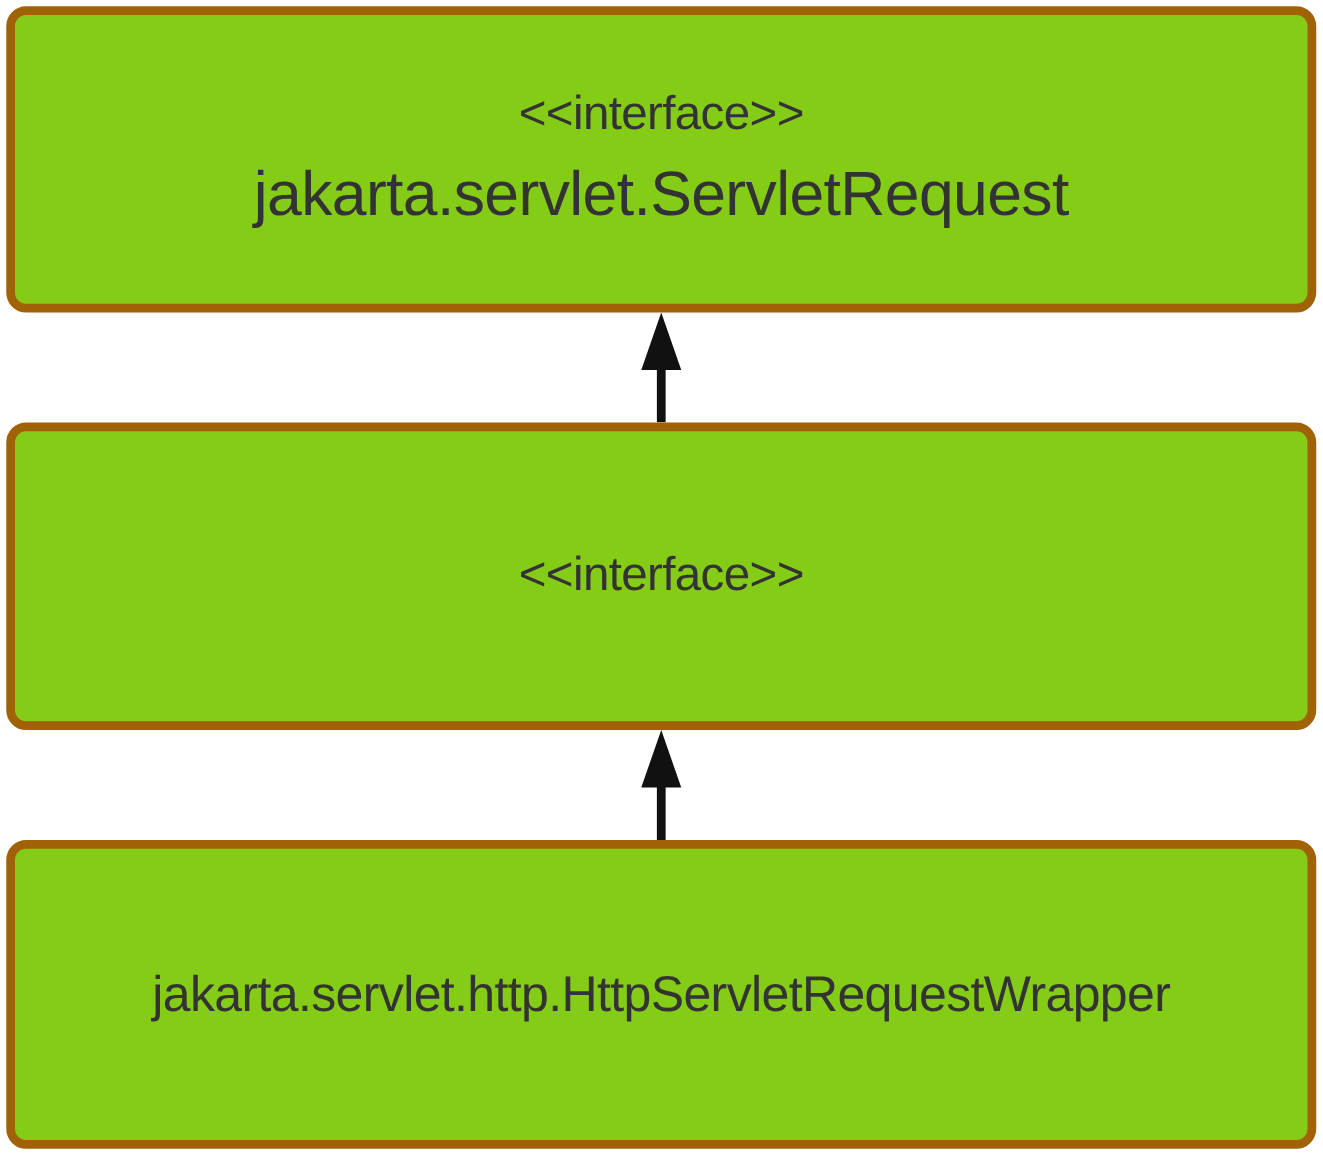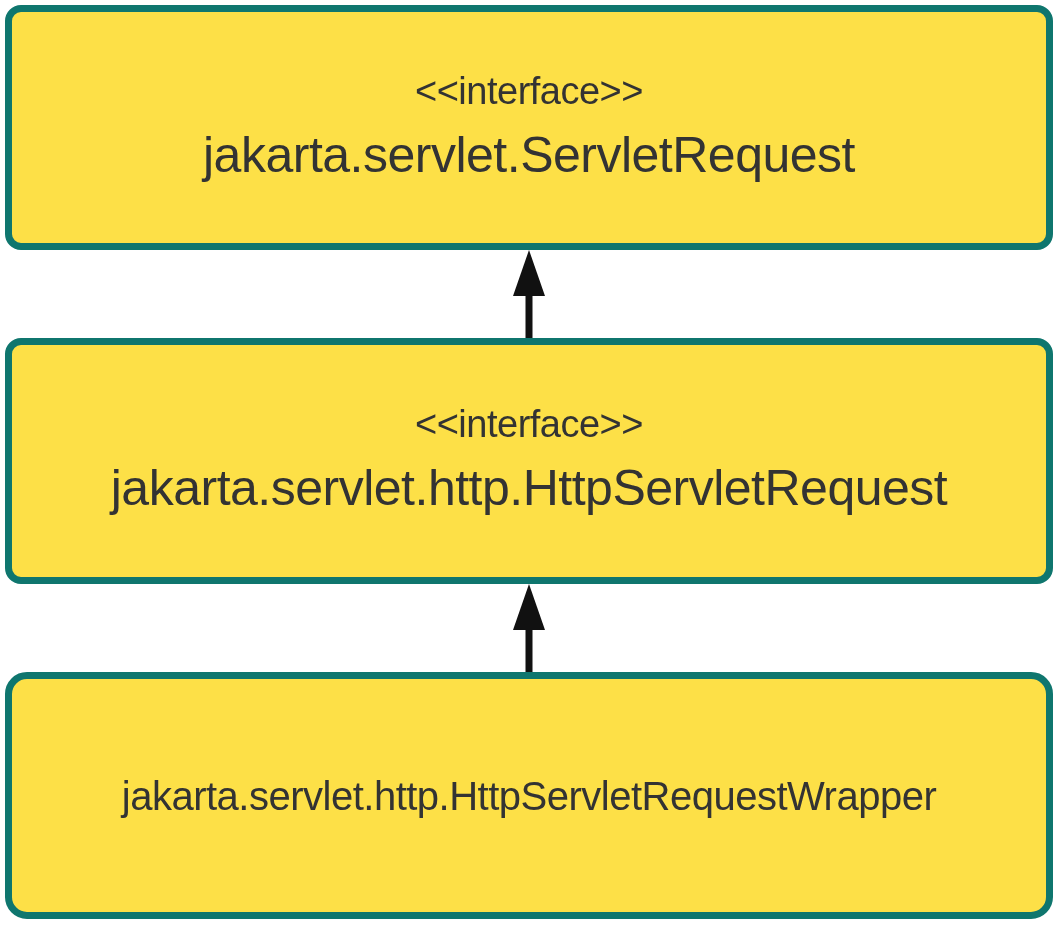--- a/index.html
+++ b/index.html
@@ -18,32 +18,32 @@
     height: 925px;
     display: flex;
     flex-direction: column;
     align-items: center;
     box-sizing: border-box;
     padding-top: 5px;
   }
   .class-box {
     box-sizing: border-box;
     width: calc(100% - 10px);
-    border: 7px solid #0f766e;
+    border: 7px solid #a16207;
     border-radius: 16px;
-    background: #fde047;
+    background: #84cc16;
     display: flex;
     flex-direction: column;
     align-items: center;
     justify-content: center;
     text-align: center;
   }
   .box-top    { height: 245px; }
   .box-middle { height: 246px; }
-  .box-bottom { height: 247px; border-radius: 22px; }
+  .box-bottom { height: 247px; }
   .stereotype {
     font-size: 38px;
     line-height: 1.45;
     color: #333333;
     letter-spacing: -0.5px;
     white-space: nowrap;
   }
   .class-name {
     font-size: 50px;
     line-height: 1.45;
@@ -75,21 +75,20 @@
     <div class="class-name">jakarta.servlet.ServletRequest</div>
   </div>
 
   <svg class="connector" viewBox="0 0 44 88" xmlns="http://www.w3.org/2000/svg">
     <rect x="18.5" y="40" width="7" height="48" fill="#111111"></rect>
     <polygon points="22,0 38,46 6,46" fill="#111111"></polygon>
   </svg>
 
   <div class="class-box box-middle">
     <div class="stereotype">&lt;&lt;interface&gt;&gt;</div>
-    <div class="class-name">jakarta.servlet.http.HttpServletRequest</div>
   </div>
 
   <svg class="connector" viewBox="0 0 44 88" xmlns="http://www.w3.org/2000/svg">
     <rect x="18.5" y="40" width="7" height="48" fill="#111111"></rect>
     <polygon points="22,0 38,46 6,46" fill="#111111"></polygon>
   </svg>
 
   <div class="class-box box-bottom">
     <div class="class-name-large">jakarta.servlet.http.HttpServletRequestWrapper</div>
   </div>

